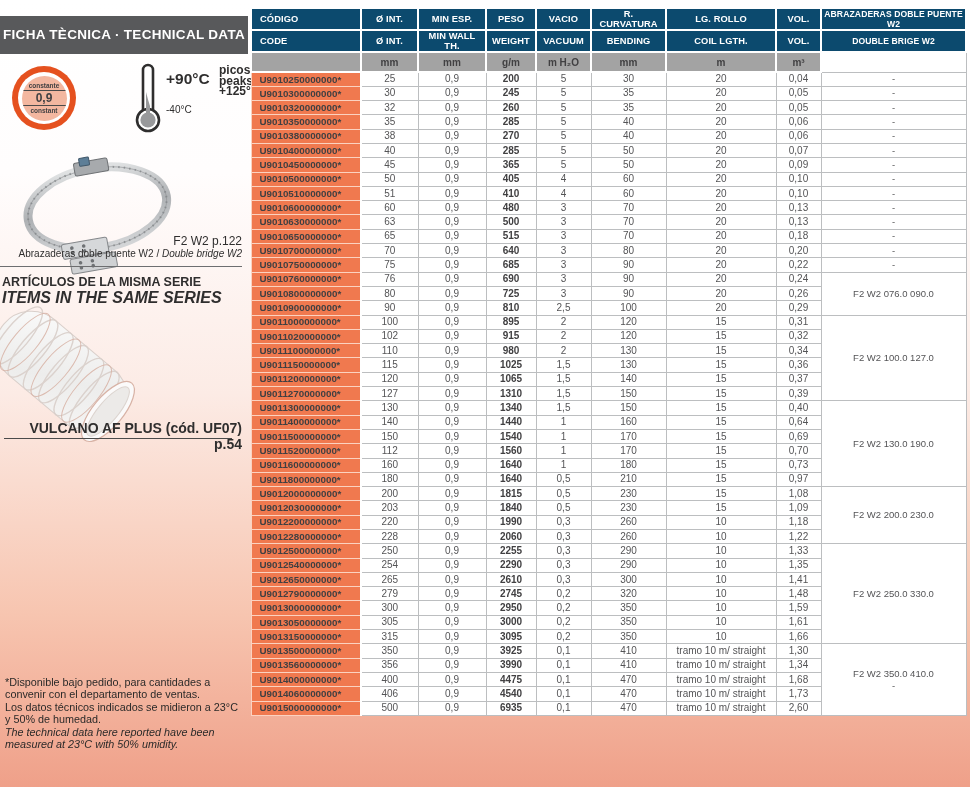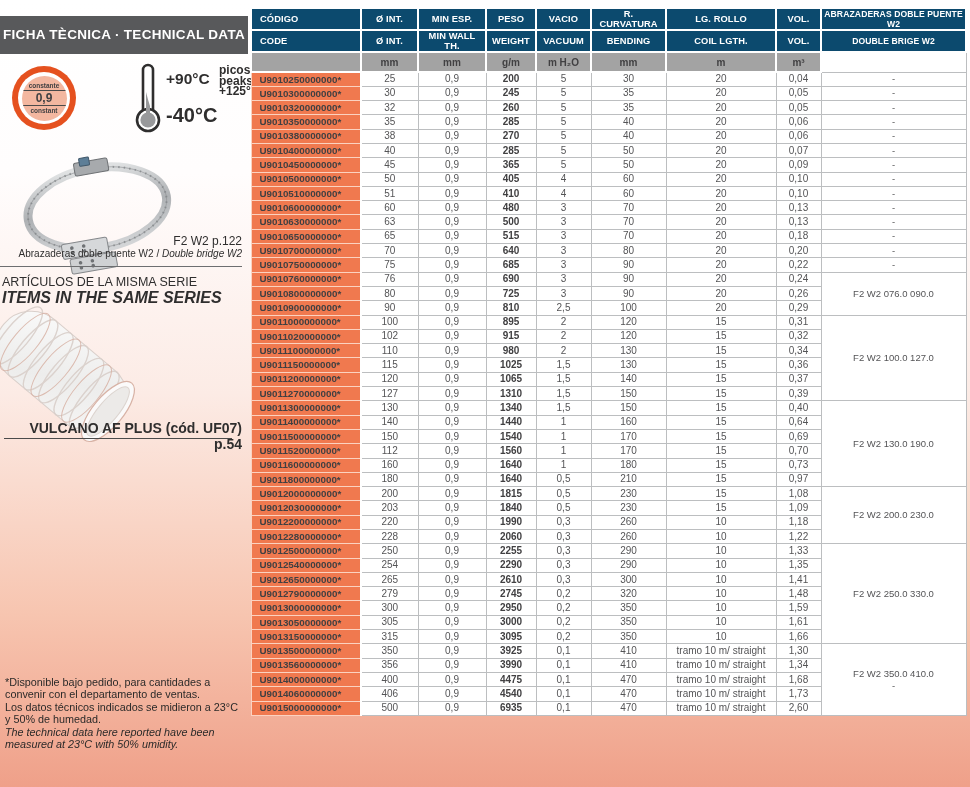--- a/index.html
+++ b/index.html
@@ -23,28 +23,28 @@
   .badge-white { width:52px; height:52px; border-radius:50%; background:#fff;
     display:flex; align-items:center; justify-content:center; }
   .badge-inner { width:45px; height:45px; border-radius:50%; background:#f3b7a0;
     display:flex; flex-direction:column; align-items:stretch; justify-content:center; text-align:center; overflow:hidden; }
   .badge-top,.badge-bot { font-size:6.5px; font-weight:bold; color:#414042; line-height:9px; }
   .badge-val { font-size:12px; font-weight:bold; color:#414042; line-height:14px;
     border-top:1px solid #4a4a4a; border-bottom:1px solid #4a4a4a; }
   .thermo-svg { position:absolute; left:131px; top:54px; }
   .t-max { position:absolute; left:166px; top:62px; font-size:15.5px; font-weight:bold; color:#2f2e2e; }
   .t-peaks { position:absolute; left:219px; top:57px; font-size:12px; font-weight:bold; color:#2f2e2e; line-height:10.5px; }
-  .t-min { position:absolute; left:166px; top:96px; font-size:20px; font-weight:bold; color:#2f2e2e; }
+  .t-min { position:absolute; left:166px; top:96px; font-size:10px; font-weight:normal; color:#2f2e2e; }
   .clamp-svg { position:absolute; left:16px; top:138px; }
   .clamp-ref { position:absolute; left:0; top:226px; width:242px; text-align:right;
     font-size:12px; font-weight:normal; color:#2f2e2e; }
   .clamp-cap { position:absolute; left:0; top:240px; width:242px; text-align:right; font-size:10px; color:#2f2e2e; }
   .clamp-cap .en { font-style:italic; }
   .rule1 { position:absolute; left:0; top:258px; width:242px; height:1px; background:#6d6e70; }
-  .series-es { position:absolute; left:2px; top:267px; font-size:12.5px; font-weight:normal; color:#2f2e2e; }
+  .series-es { position:absolute; left:2px; top:267px; font-size:12.5px; font-weight:bold; color:#2f2e2e; }
   .series-en { position:absolute; left:2px; top:281px; font-size:16px; font-weight:bold; font-style:italic; color:#2f2e2e; }
   .hose-svg { position:absolute; left:0; top:298px; }
   .product-ref { position:absolute; left:0; top:412px; width:242px; text-align:right;
     font-size:14px; font-weight:bold; color:#2f2e2e; }
   .rule2 { position:absolute; left:4px; top:430px; width:228px; height:1px; background:#4a4a4a; }
   .footnotes { position:absolute; left:5px; top:668px; width:238px; }
   .footnotes p { font-size:10.8px; line-height:1.15; color:#2b2a29; }
   .fn-en { font-style:italic; margin-bottom:9px !important; }
 
   

